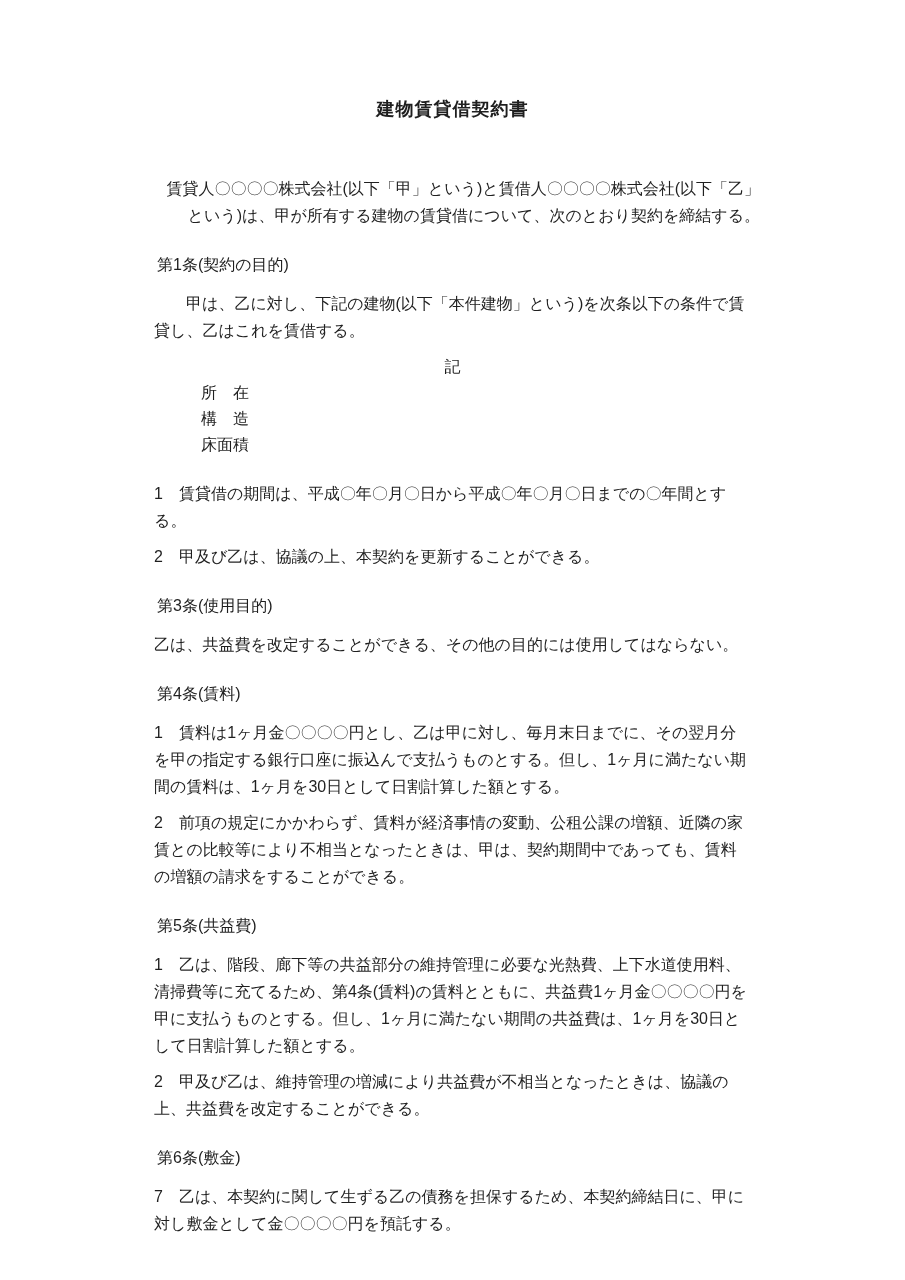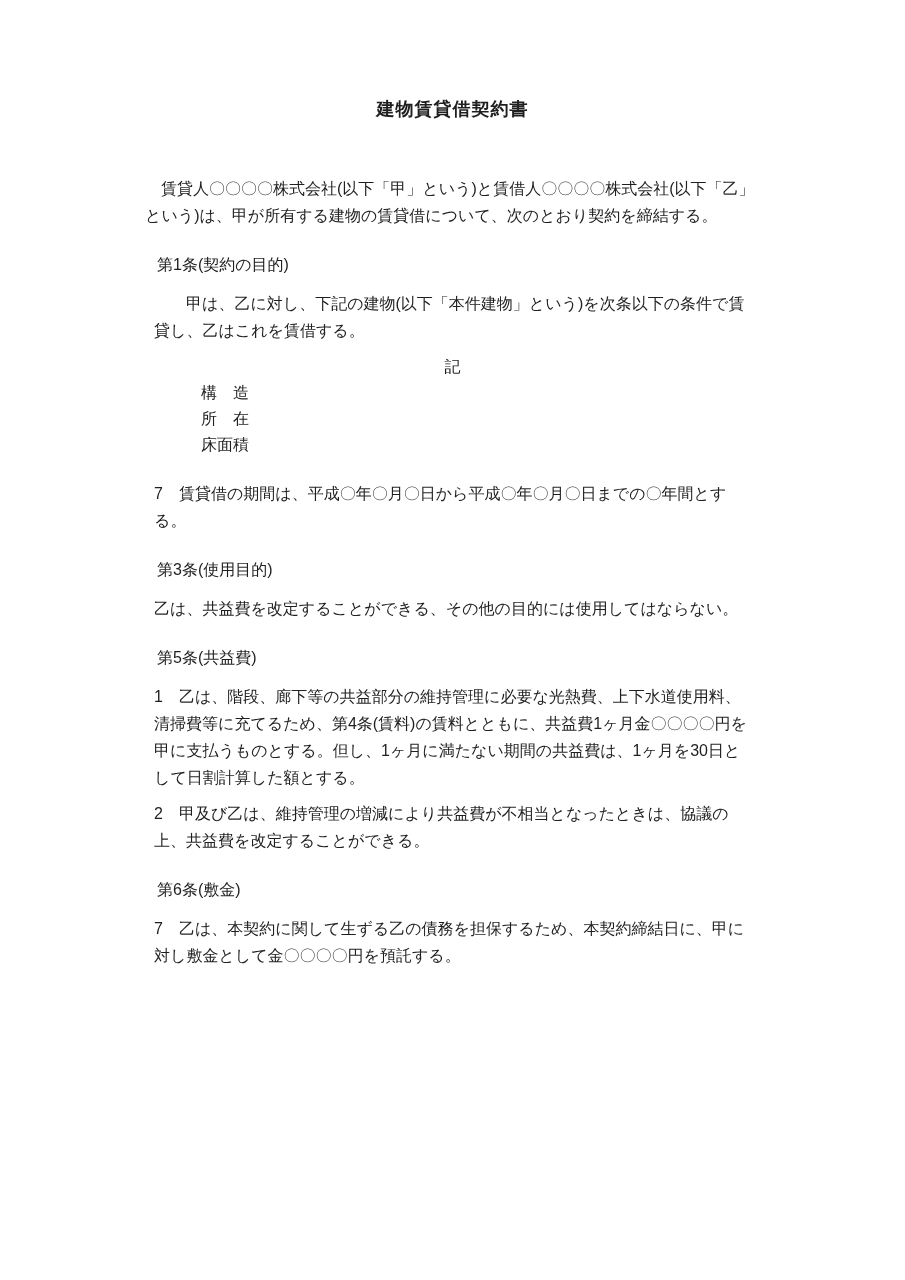--- a/index.html
+++ b/index.html
@@ -23,20 +23,21 @@
   }
   .doc-title {
     font-size: 18px;
     font-weight: bold;
     text-align: center;
     margin: 0 0 52px 0;
     letter-spacing: 1px;
   }
   .preamble {
     margin: 0 0 22px 0;
+    text-align: right;
   }
   .article {
     margin: 22px 0 0 0;
   }
   .article-heading {
     font-size: 16px;
     font-weight: normal;
     margin: 12px;
     line-height: 27px;
   }
@@ -60,35 +61,41 @@
 
   <h1 class="doc-title">建物賃貸借契約書</h1>
 
   <p class="preamble">　賃貸人〇〇〇〇株式会社(以下「甲」という)と賃借人〇〇〇〇株式会社(以下「乙」という)は、甲が所有する建物の賃貸借について、次のとおり契約を締結する。</p>
 
   <section class="article">
     <h2 class="article-heading">第1条(契約の目的)</h2>
     <p>　　甲は、乙に対し、下記の建物(以下「本件建物」という)を次条以下の条件で賃貸し、乙はこれを賃借する。</p>
     <div class="note-marker">記</div>
     <div class="note-items">
+      <div class="note-item">所　在</div>
       <div class="note-item">構　造</div>
-      <div class="note-item">所　在</div>
       <div class="note-item">床面積</div>
     </div>
   </section>
 
   <section class="article">
-    <p>7　賃貸借の期間は、平成〇年〇月〇日から平成〇年〇月〇日までの〇年間とする。</p>
+    <p>1　賃貸借の期間は、平成〇年〇月〇日から平成〇年〇月〇日までの〇年間とする。</p>
+    <p>2　甲及び乙は、協議の上、本契約を更新することができる。</p>
   </section>
 
   <section class="article">
     <h2 class="article-heading">第3条(使用目的)</h2>
     <p>乙は、共益費を改定することができる、その他の目的には使用してはならない。</p>
   </section>
 
+  <section class="article">
+    <h2 class="article-heading">第4条(賃料)</h2>
+    <p>1　賃料は1ヶ月金〇〇〇〇円とし、乙は甲に対し、毎月末日までに、その翌月分を甲の指定する銀行口座に振込んで支払うものとする。但し、1ヶ月に満たない期間の賃料は、1ヶ月を30日として日割計算した額とする。</p>
+    <p>2　前項の規定にかかわらず、賃料が経済事情の変動、公租公課の増額、近隣の家賃との比較等により不相当となったときは、甲は、契約期間中であっても、賃料の増額の請求をすることができる。</p>
+  </section>
 
   <section class="article">
     <h2 class="article-heading">第5条(共益費)</h2>
     <p>1　乙は、階段、廊下等の共益部分の維持管理に必要な光熱費、上下水道使用料、清掃費等に充てるため、第4条(賃料)の賃料とともに、共益費1ヶ月金〇〇〇〇円を甲に支払うものとする。但し、1ヶ月に満たない期間の共益費は、1ヶ月を30日として日割計算した額とする。</p>
     <p>2　甲及び乙は、維持管理の増減により共益費が不相当となったときは、協議の上、共益費を改定することができる。</p>
   </section>
 
   <section class="article">
     <h2 class="article-heading">第6条(敷金)</h2>
     <p>7　乙は、本契約に関して生ずる乙の債務を担保するため、本契約締結日に、甲に対し敷金として金〇〇〇〇円を預託する。</p>

